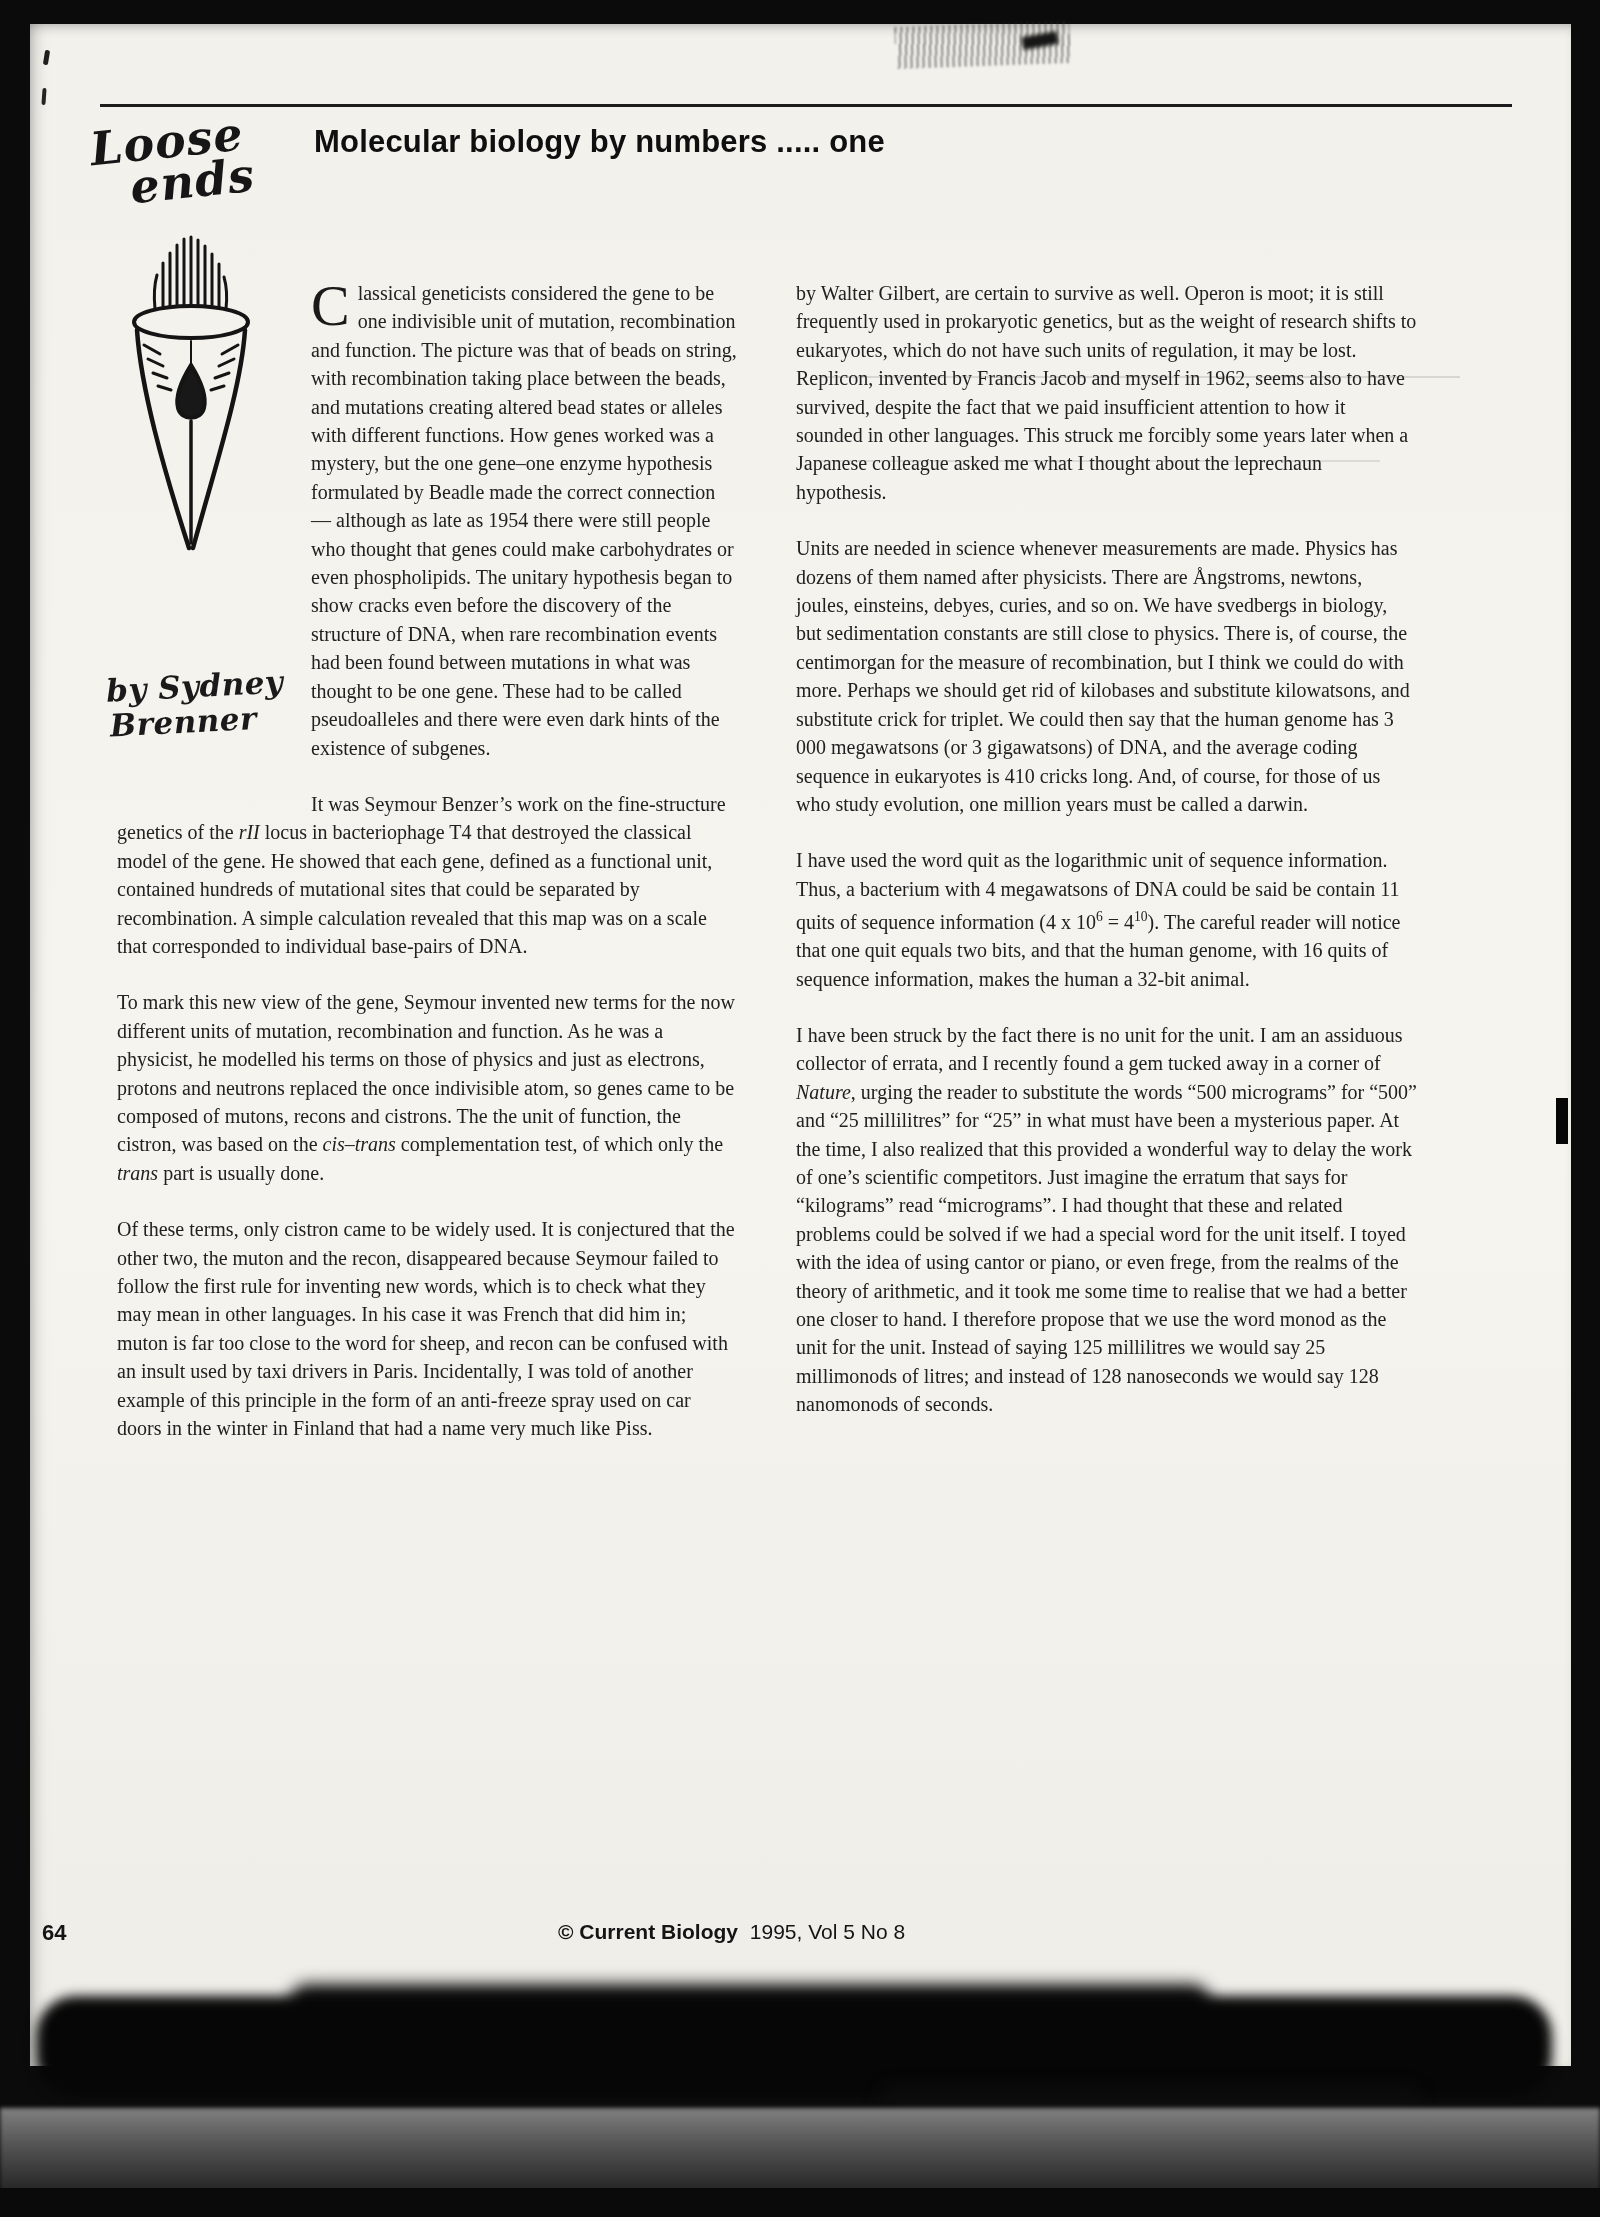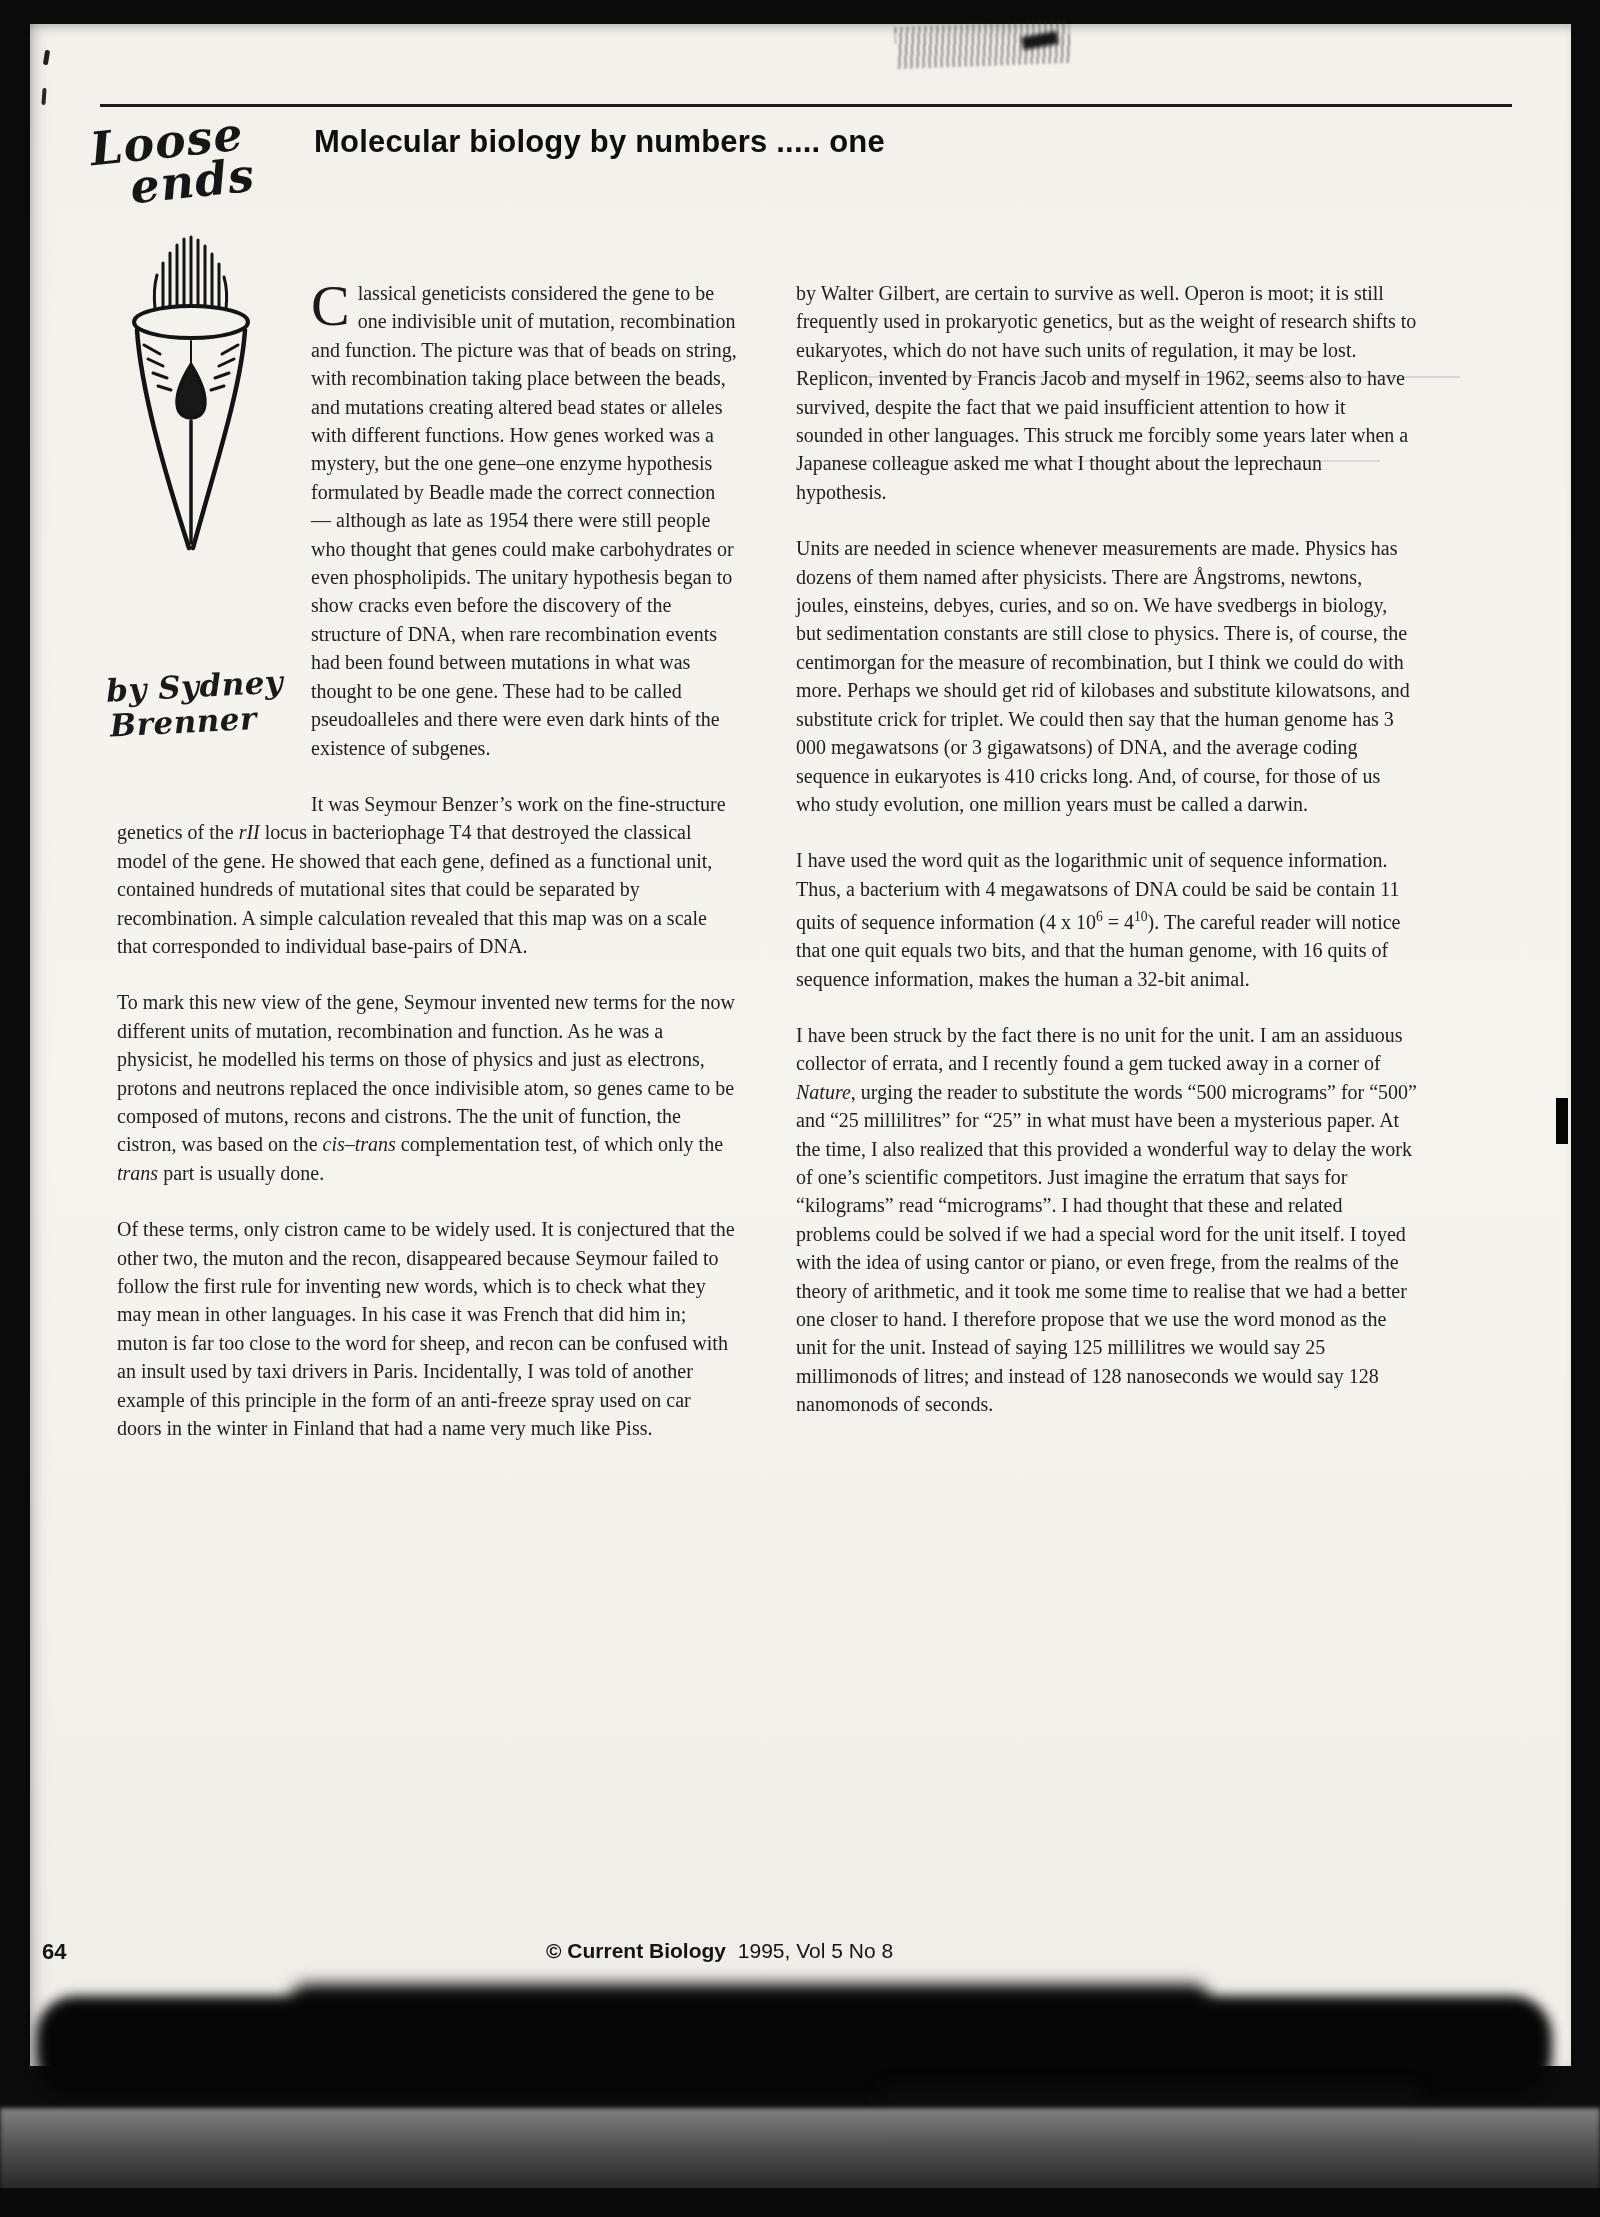--- a/index.html
+++ b/index.html
@@ -47,23 +47,23 @@
   .byline span{display:block;}
   .byline .bl2{margin-left:2px;}
 
   p.first::first-letter{
     font-size:58px;line-height:45px;float:left;padding:4px 8px 0 0;color:#1a1a1a;
   }
   sup{font-size:.68em;}
 
   
   .footer{position:absolute;left:0;top:1896px;width:100%;height:32px;
-    font-family:"Liberation Sans", sans-serif;font-size:21px;color:#141414;margin-top:19px;}
+    font-family:"Liberation Sans", sans-serif;font-size:21px;color:#141414;}
   .pagenum{position:absolute;left:12px;top:0;font-weight:700;font-size:22px;}
-  .copyline{position:absolute;left:516px;top:0;text-align:center;}
+  .copyline{position:absolute;left:528px;top:0;text-align:center;}
   .copyline .b{font-weight:700;}
   .copyline .r{font-weight:400;margin-left:6px;}
 
   
   .smudge-tr{
     position:absolute;left:895px;top:24px;width:175px;height:42px;
     background:repeating-linear-gradient(95deg, rgba(45,45,45,.55) 0 2px, transparent 2px 6px);
     filter:blur(1px);transform:rotate(-2deg);
   }
   .smudge-tr2{position:absolute;left:1022px;top:34px;width:36px;height:13px;background:#161616;filter:blur(2px);transform:rotate(-10deg);}

